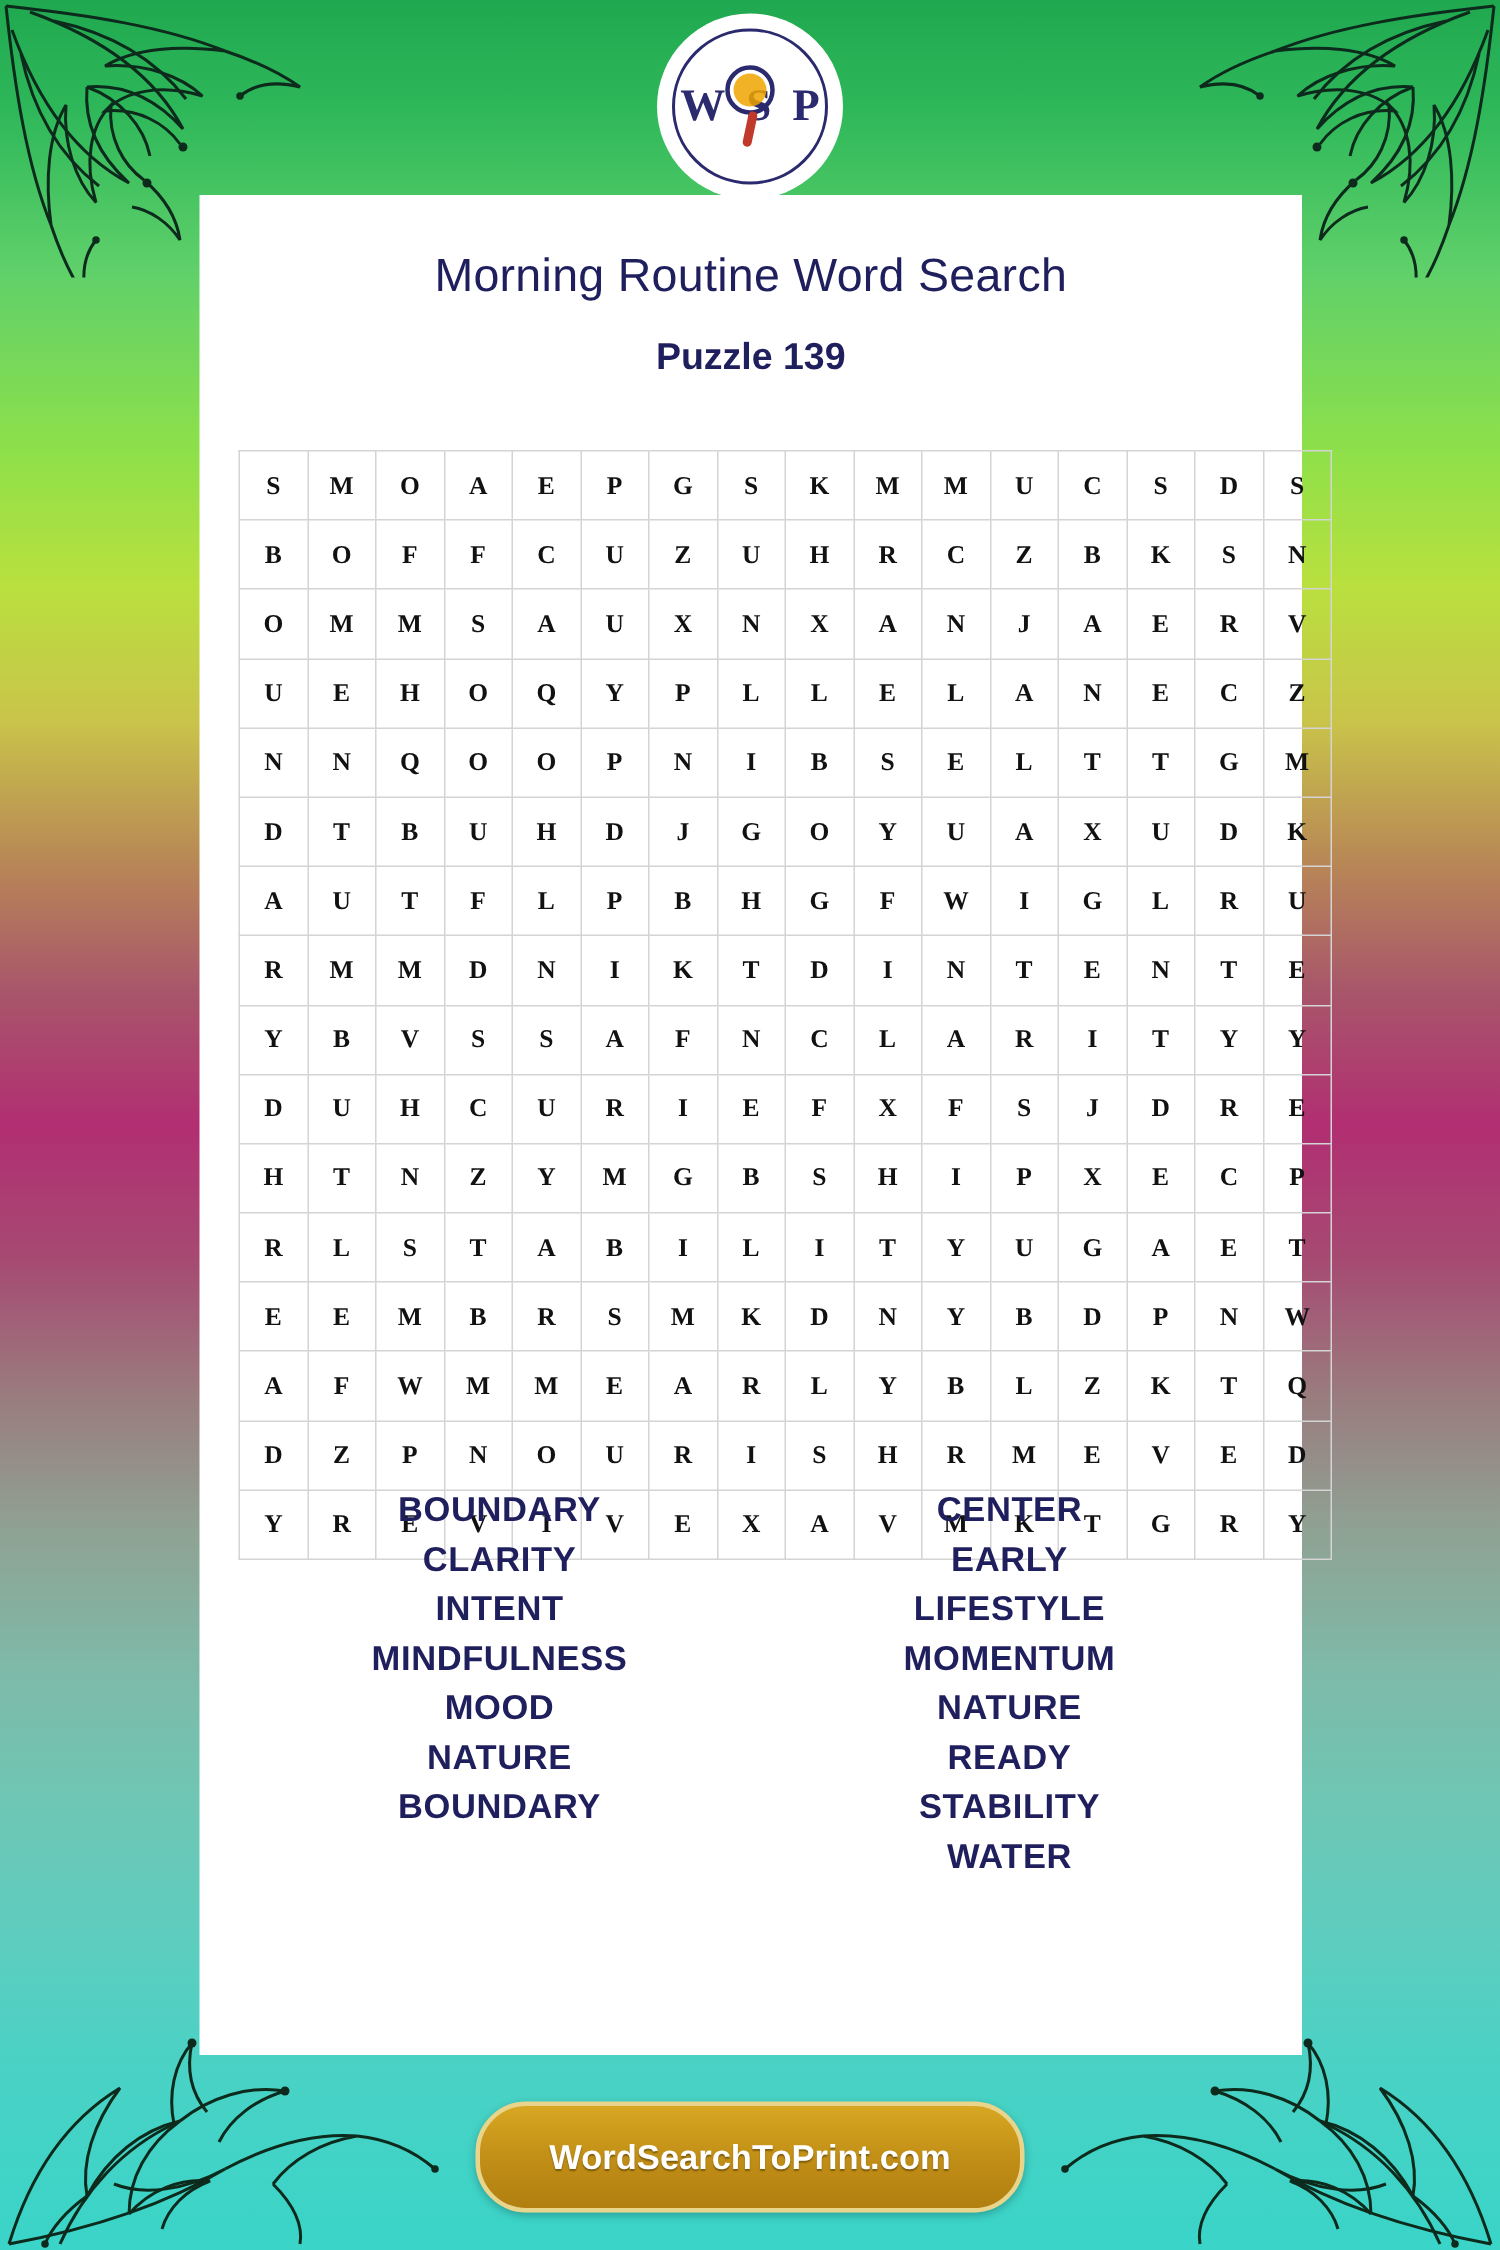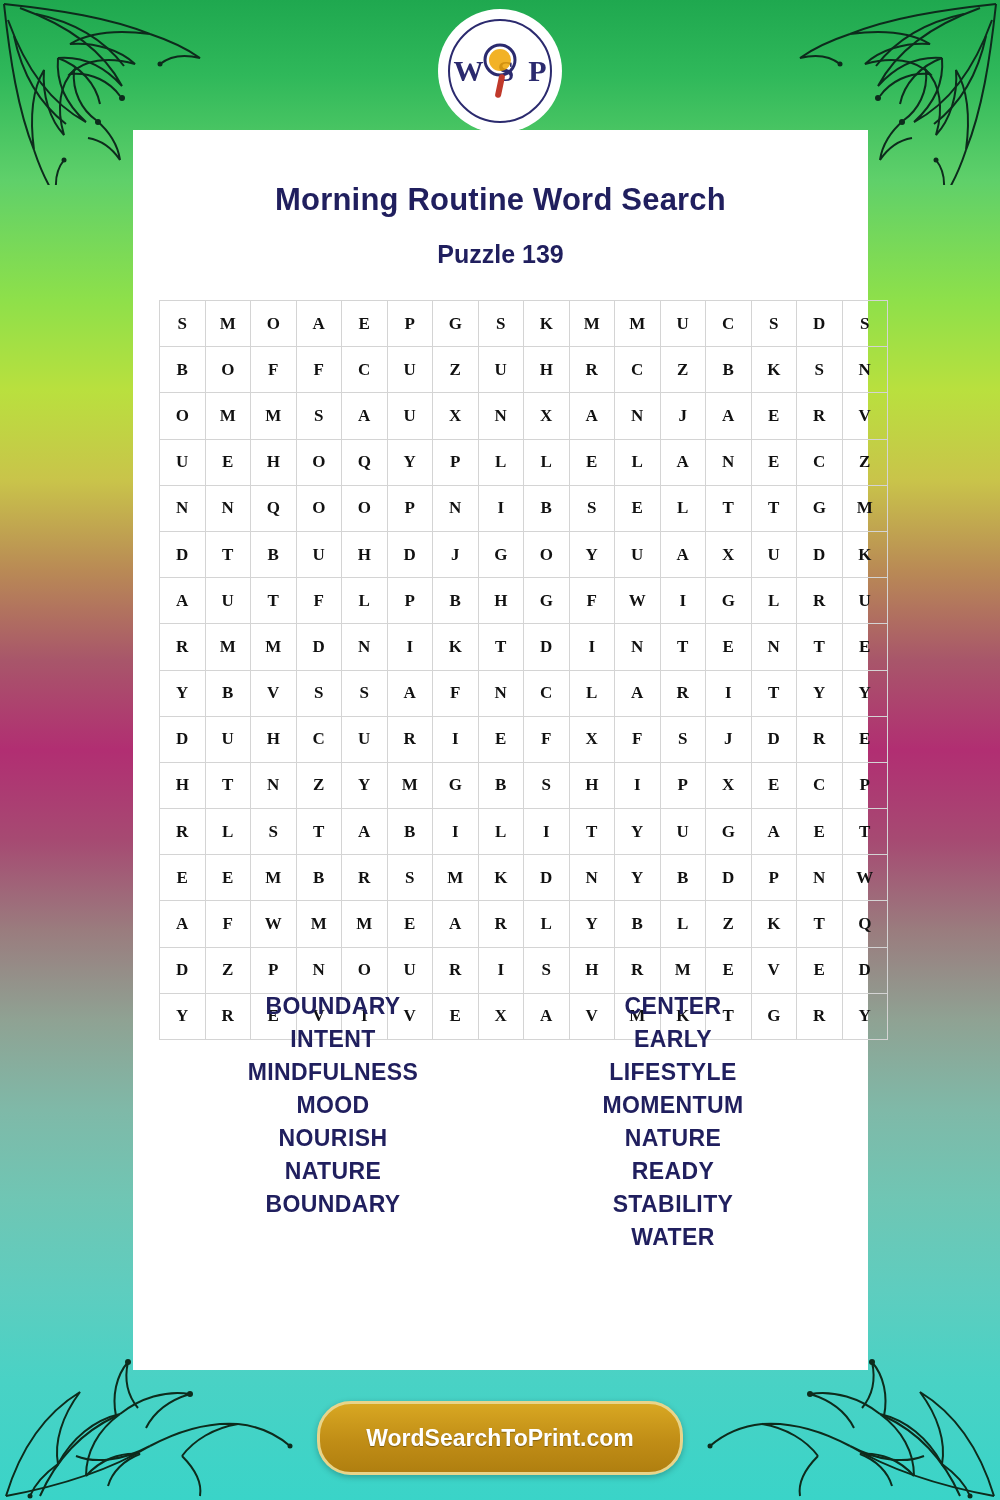--- a/index.html
+++ b/index.html
@@ -96,24 +96,24 @@
     left: 50%;
     top: 50%;
     transform: translate(-50%, -50%);
     width: 46px;
     height: 62px;
     z-index: 3;
   }
 
   h1#title {
     margin: 0;
-    padding-top: 52px;
+    padding-top: 36px;
     text-align: center;
     font-size: 31px;
-    font-weight: bold;
+    font-weight: normal;
     color: #201f5e;
     letter-spacing: 0.2px;
   }
   h2#subtitle {
     margin: 0;
     padding-top: 22px;
     text-align: center;
     font-size: 25px;
     font-weight: bold;
     color: #201f5e;
@@ -589,24 +589,24 @@
               <td>R</td>
               <td>Y</td>
             </tr>
           </tbody>
       </table>
     </div>
 
     <div id="words">
       <div class="word-col" id="word-col-left">
           <div class="word">BOUNDARY</div>
+          <div class="word">CLARITY</div>
           <div class="word">INTENT</div>
           <div class="word">MINDFULNESS</div>
           <div class="word">MOOD</div>
-          <div class="word">NOURISH</div>
           <div class="word">NATURE</div>
           <div class="word">BOUNDARY</div>
         </div>
       <div class="word-col" id="word-col-right">
           <div class="word">CENTER</div>
           <div class="word">EARLY</div>
           <div class="word">LIFESTYLE</div>
           <div class="word">MOMENTUM</div>
           <div class="word">NATURE</div>
           <div class="word">READY</div>

